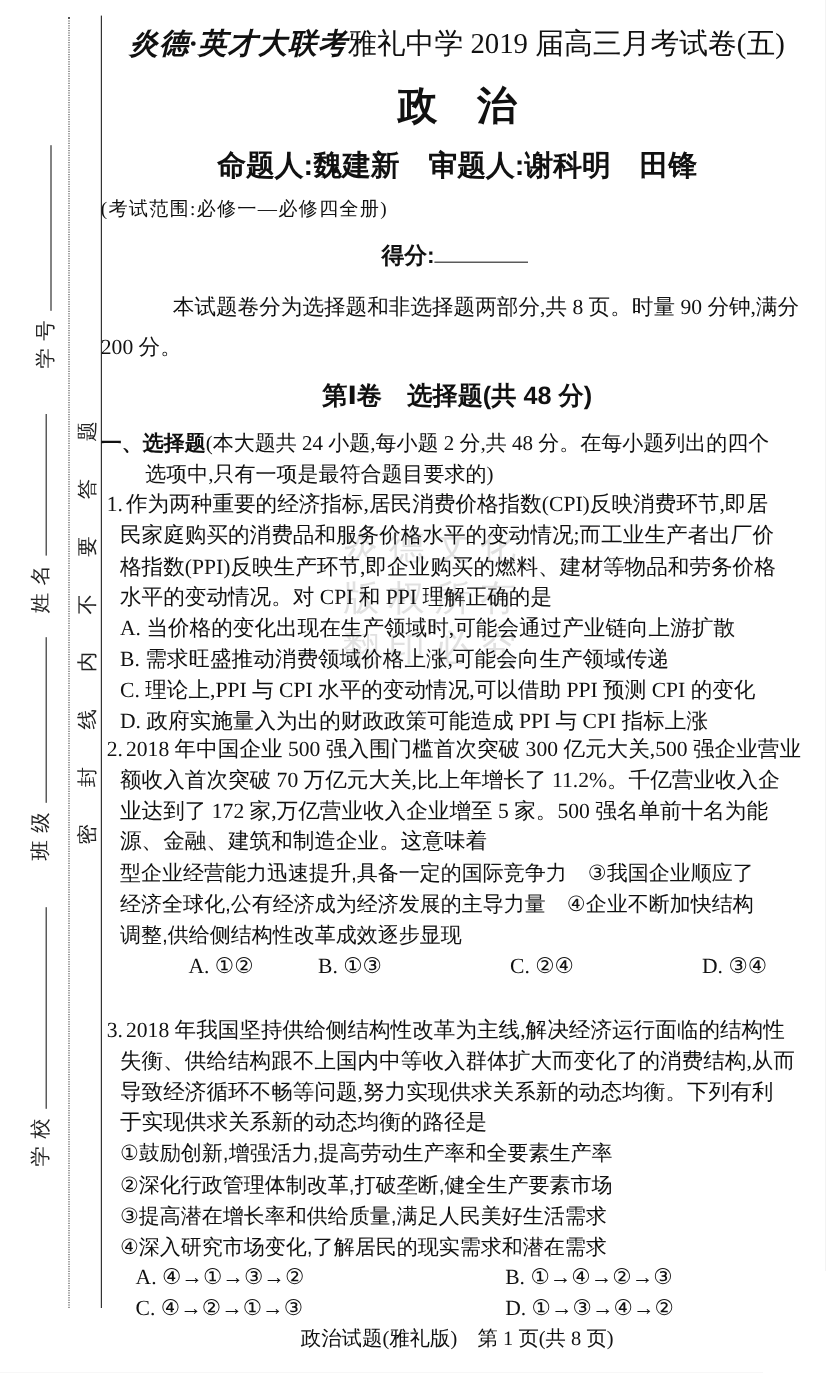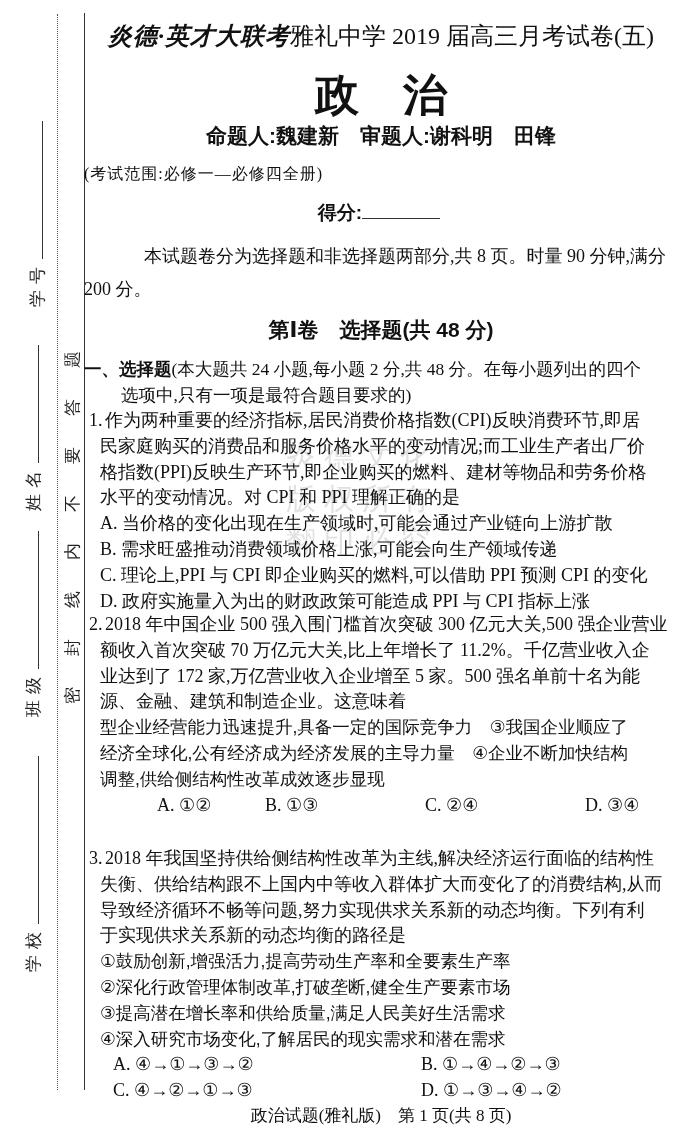--- a/index.html
+++ b/index.html
@@ -25,22 +25,22 @@
   .seal{left:-109px;top:514px;width:360px;letter-spacing:7px;font-size:17px;}
   
   .wm{position:absolute;left:286px;top:436px;z-index:0;color:rgba(90,90,90,0.18);
     font-size:30px;letter-spacing:8px;line-height:42px;text-align:center;
     font-family:"Liberation Sans","DejaVu Sans",sans-serif;}
   
   .blk{position:absolute;left:84px;width:594px;z-index:1;box-sizing:border-box;}
   .hei{font-family:"Liberation Sans","DejaVu Sans",sans-serif;}
   .hdr{top:20px;text-align:center;font-size:24px;white-space:nowrap;}
   .hdr .brand{font-weight:bold;font-style:italic;letter-spacing:1px;}
-  .ttl{top:66px;text-align:center;font-size:44px;font-weight:bold;}
-  .ppl{top:122px;text-align:center;font-size:21px;font-weight:bold;}
+  .ttl{top:66px;text-align:center;font-size:33px;font-weight:bold;}
+  .ppl{top:122px;text-align:center;font-size:24px;font-weight:bold;}
   .scope{top:164px;text-align:left;font-size:16px;letter-spacing:1px;}
   .score{top:200px;text-align:center;padding-right:4px;font-size:19px;font-weight:bold;}
   .score .sline{display:inline-block;width:78px;height:17px;border-bottom:1.3px solid #333;}
   .intro{top:240px;font-size:18px;line-height:33px;}
   .intro .ind{text-indent:60px;}
   .sech{top:316px;text-align:center;font-size:21px;font-weight:bold;}
   .part{top:356px;font-size:17.5px;line-height:26px;}
   .part .pl2{padding-left:37px;}
   .q{padding-left:16px;font-size:18px;}
   .q1{top:408px;} .q2{top:612px;} .q3{top:846px;}
@@ -101,21 +101,21 @@
     <div class="pl2">选项中,只有一项是最符合题目要求的)</div>
   </div>
 
   <div class="blk q q1">
     <div class="qline"><span class="qnum">1.</span><span>作为两种重要的经济指标,居民消费价格指数(CPI)反映消费环节,即居</span></div>
     <div class="qline">民家庭购买的消费品和服务价格水平的变动情况;而工业生产者出厂价</div>
     <div class="qline">格指数(PPI)反映生产环节,即企业购买的燃料、建材等物品和劳务价格</div>
     <div class="qline">水平的变动情况。对 CPI 和 PPI 理解正确的是</div>
     <div class="qline">A. 当价格的变化出现在生产领域时,可能会通过产业链向上游扩散</div>
     <div class="qline">B. 需求旺盛推动消费领域价格上涨,可能会向生产领域传递</div>
-    <div class="qline">C. 理论上,PPI 与 CPI 即企业购买的燃料,可以借助 PPI 预测 CPI 的变化</div>
+    <div class="qline">C. 理论上,PPI 与 CPI 水平的变动情况,可以借助 PPI 预测 CPI 的变化</div>
     <div class="qline">D. 政府实施量入为出的财政政策可能造成 PPI 与 CPI 指标上涨</div>
   </div>
 
   <div class="blk q q2">
     <div class="qline"><span class="qnum">2.</span><span>2018 年中国企业 500 强入围门槛首次突破 300 亿元大关,500 强企业营业</span></div>
     <div class="qline">额收入首次突破 70 万亿元大关,比上年增长了 11.2%。千亿营业收入企</div>
     <div class="qline">业达到了 172 家,万亿营业收入企业增至 5 家。500 强名单前十名为能</div>
     <div class="qline">源、金融、建筑和制造企业。这意味着</div>
     <div class="qline item hei">型企业经营能力迅速提升,具备一定的国际竞争力　③我国企业顺应了</div>
     <div class="qline item hei">经济全球化,公有经济成为经济发展的主导力量　④企业不断加快结构</div>

